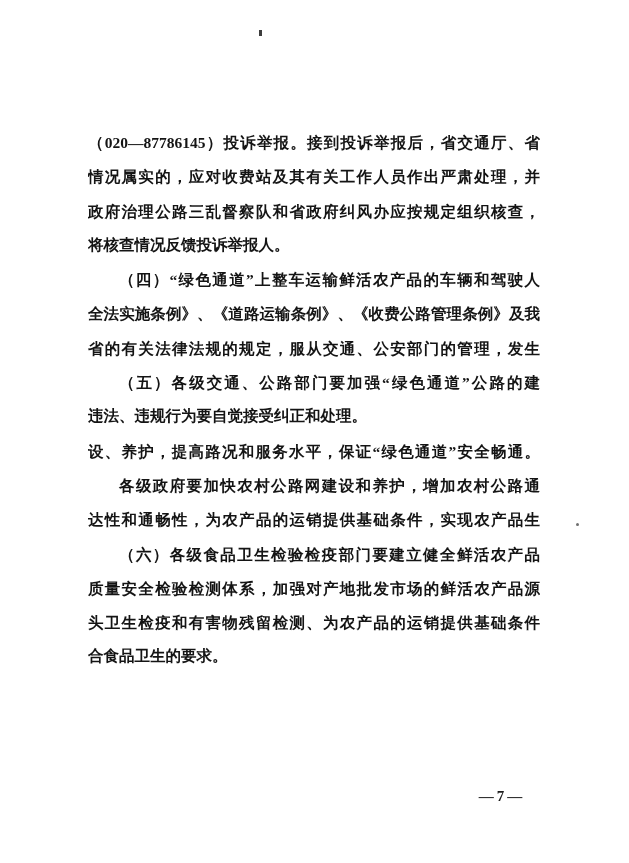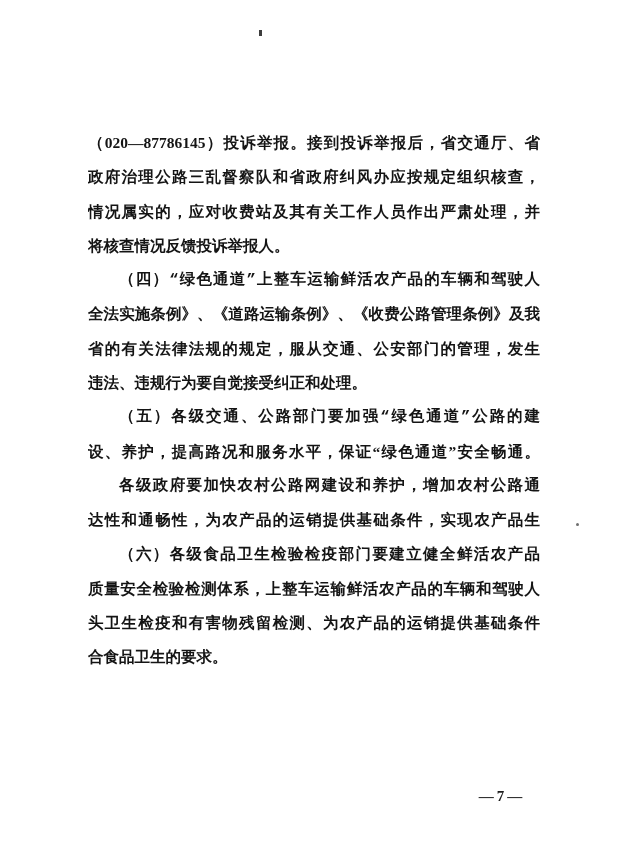--- a/index.html
+++ b/index.html
@@ -30,25 +30,25 @@
   .line {
     height: 34.3px;
     line-height: 34.3px;
     text-align: justify;
     text-align-last: justify;
     overflow: hidden;
     white-space: nowrap;
   }
   .line.indent {
     text-indent: 31px;
-    font-family: Liberation Mono, monospace;
   }
   .line.short {
     text-align: left;
     text-align-last: left;
+    font-family: Liberation Mono, monospace;
   }
   .page-number {
     position: absolute;
     top: 768px;
     left: 456px;
     width: 92px;
     height: 24px;
     line-height: 24px;
     text-align: center;
     color: #1c1c1c;
@@ -77,32 +77,32 @@
 </head>
 <body>
 
 <div class="page">
 
   <span class="speck-top"></span>
   <span class="speck-right"></span>
 
   <div class="text-block">
     <div class="line">（020—87786145）投诉举报。接到投诉举报后，省交通厅、省</div>
+    <div class="line">情况属实的，应对收费站及其有关工作人员作出严肃处理，并</div>
     <div class="line">政府治理公路三乱督察队和省政府纠风办应按规定组织核查，</div>
-    <div class="line">情况属实的，应对收费站及其有关工作人员作出严肃处理，并</div>
     <div class="line short">将核查情况反馈投诉举报人。</div>
     <div class="line indent">（四）“绿色通道”上整车运输鲜活农产品的车辆和驾驶人</div>
     <div class="line">全法实施条例》、《道路运输条例》、《收费公路管理条例》及我</div>
     <div class="line">省的有关法律法规的规定，服从交通、公安部门的管理，发生</div>
+    <div class="line indent">（五）各级交通、公路部门要加强“绿色通道”公路的建</div>
     <div class="line short">违法、违规行为要自觉接受纠正和处理。</div>
-    <div class="line indent">（五）各级交通、公路部门要加强“绿色通道”公路的建</div>
     <div class="line">设、养护，提高路况和服务水平，保证“绿色通道”安全畅通。</div>
     <div class="line indent">各级政府要加快农村公路网建设和养护，增加农村公路通</div>
     <div class="line">达性和通畅性，为农产品的运销提供基础条件，实现农产品生</div>
     <div class="line indent">（六）各级食品卫生检验检疫部门要建立健全鲜活农产品</div>
-    <div class="line">质量安全检验检测体系，上整车运输鲜活农产品的车辆和驾驶人</div>
+    <div class="line">质量安全检验检测体系，加强对产地批发市场的鲜活农产品源</div>
     <div class="line">头卫生检疫和有害物残留检测、为农产品的运销提供基础条件</div>
     <div class="line short">合食品卫生的要求。</div>
   </div>
 
   <div class="page-number">—7—</div>
 
 </div>
 
 </body></html>

